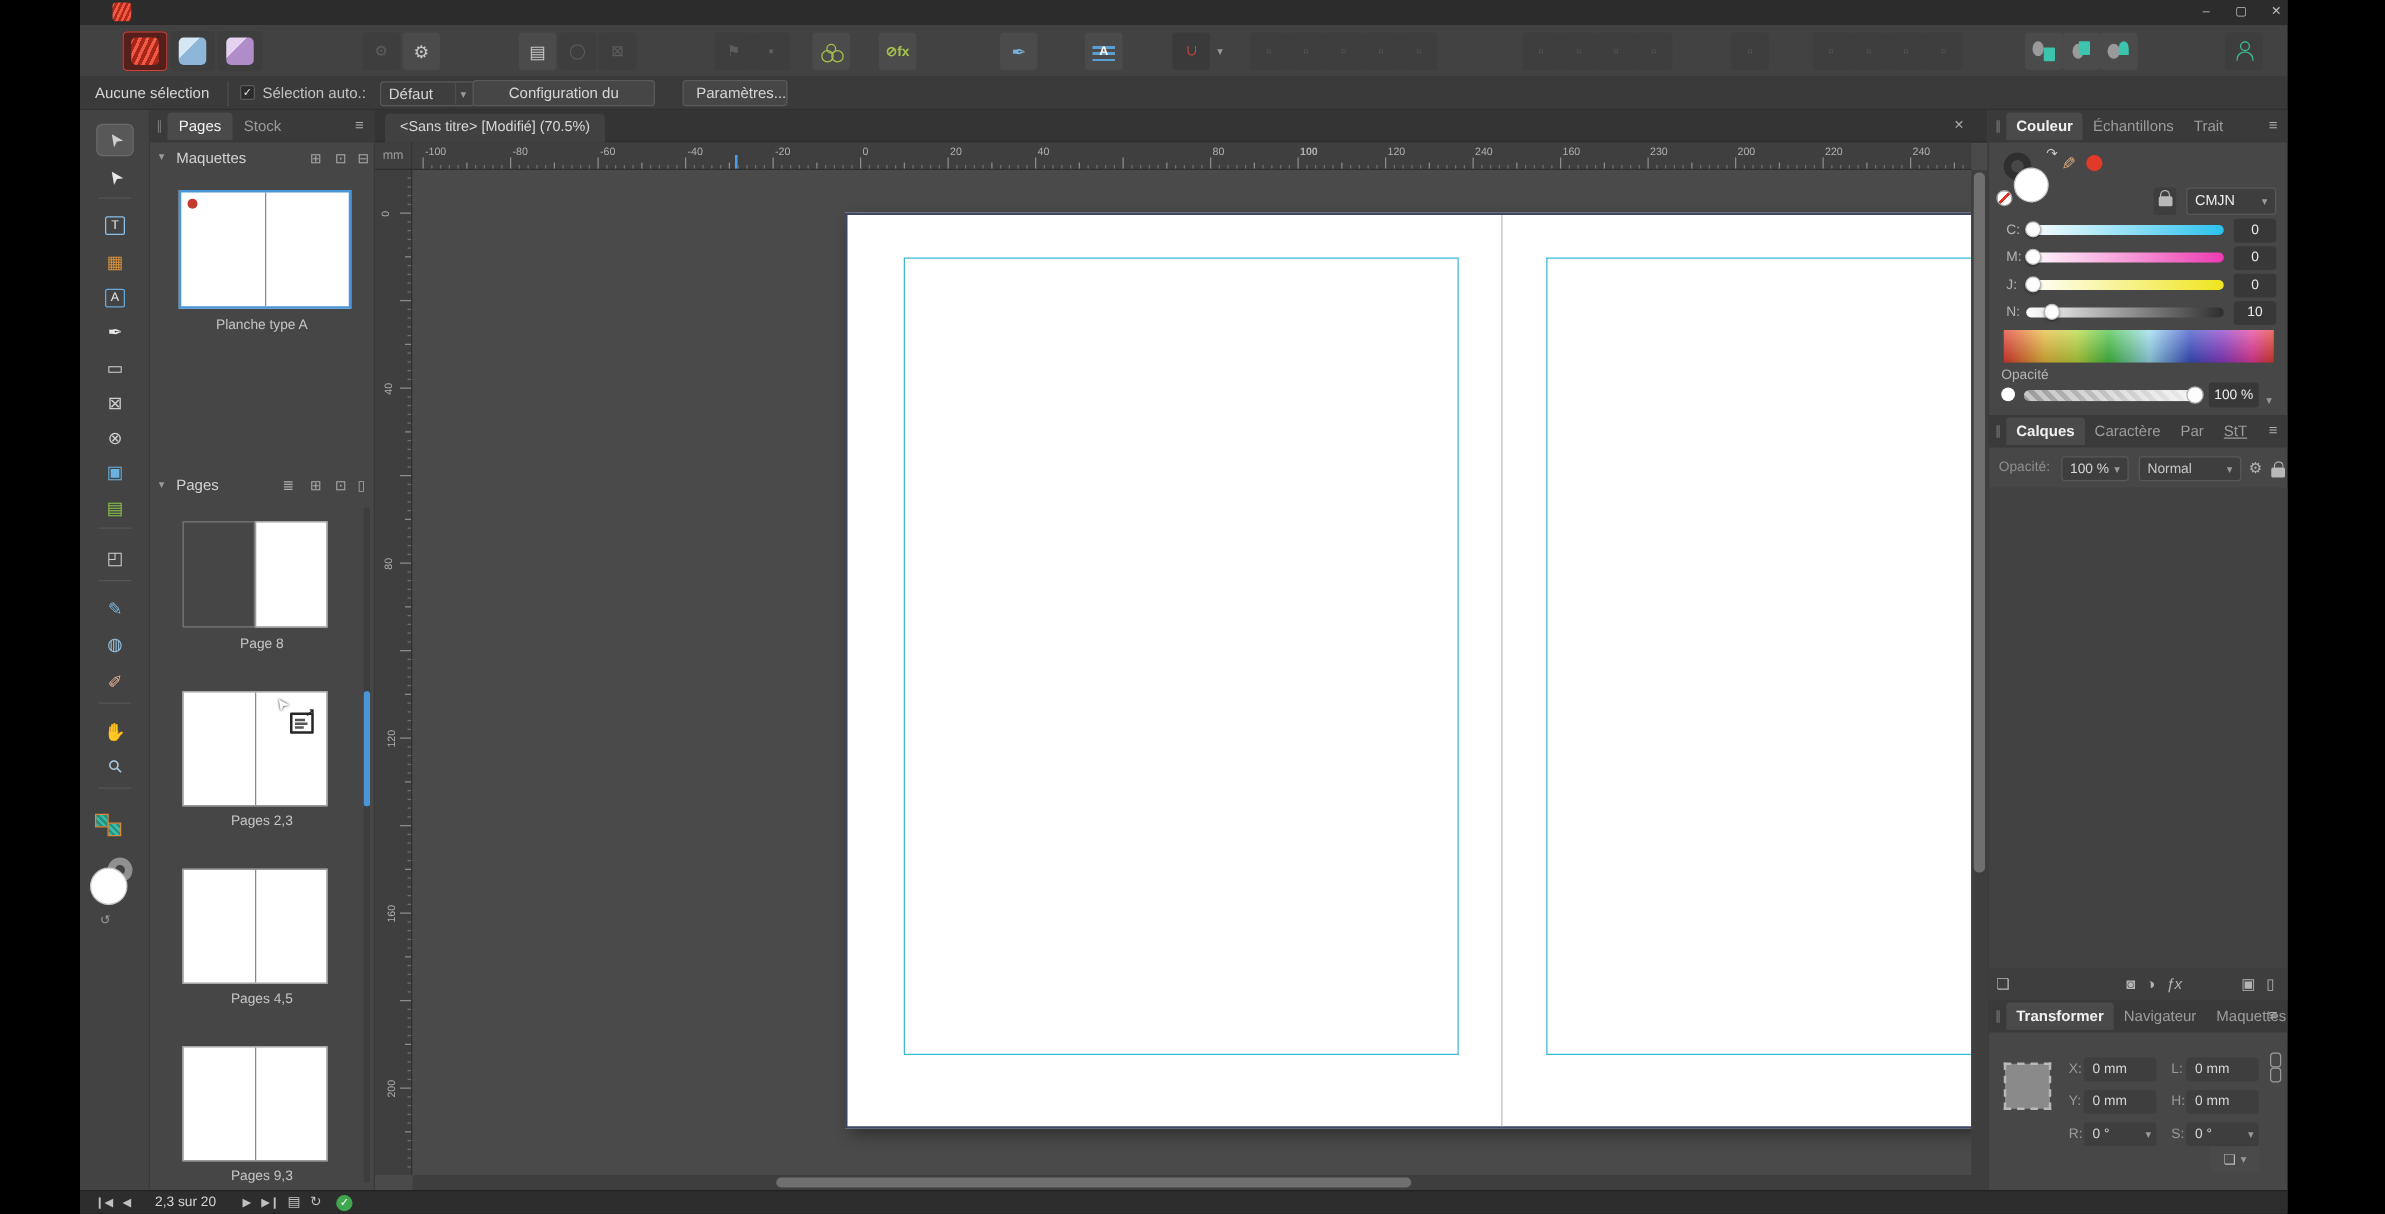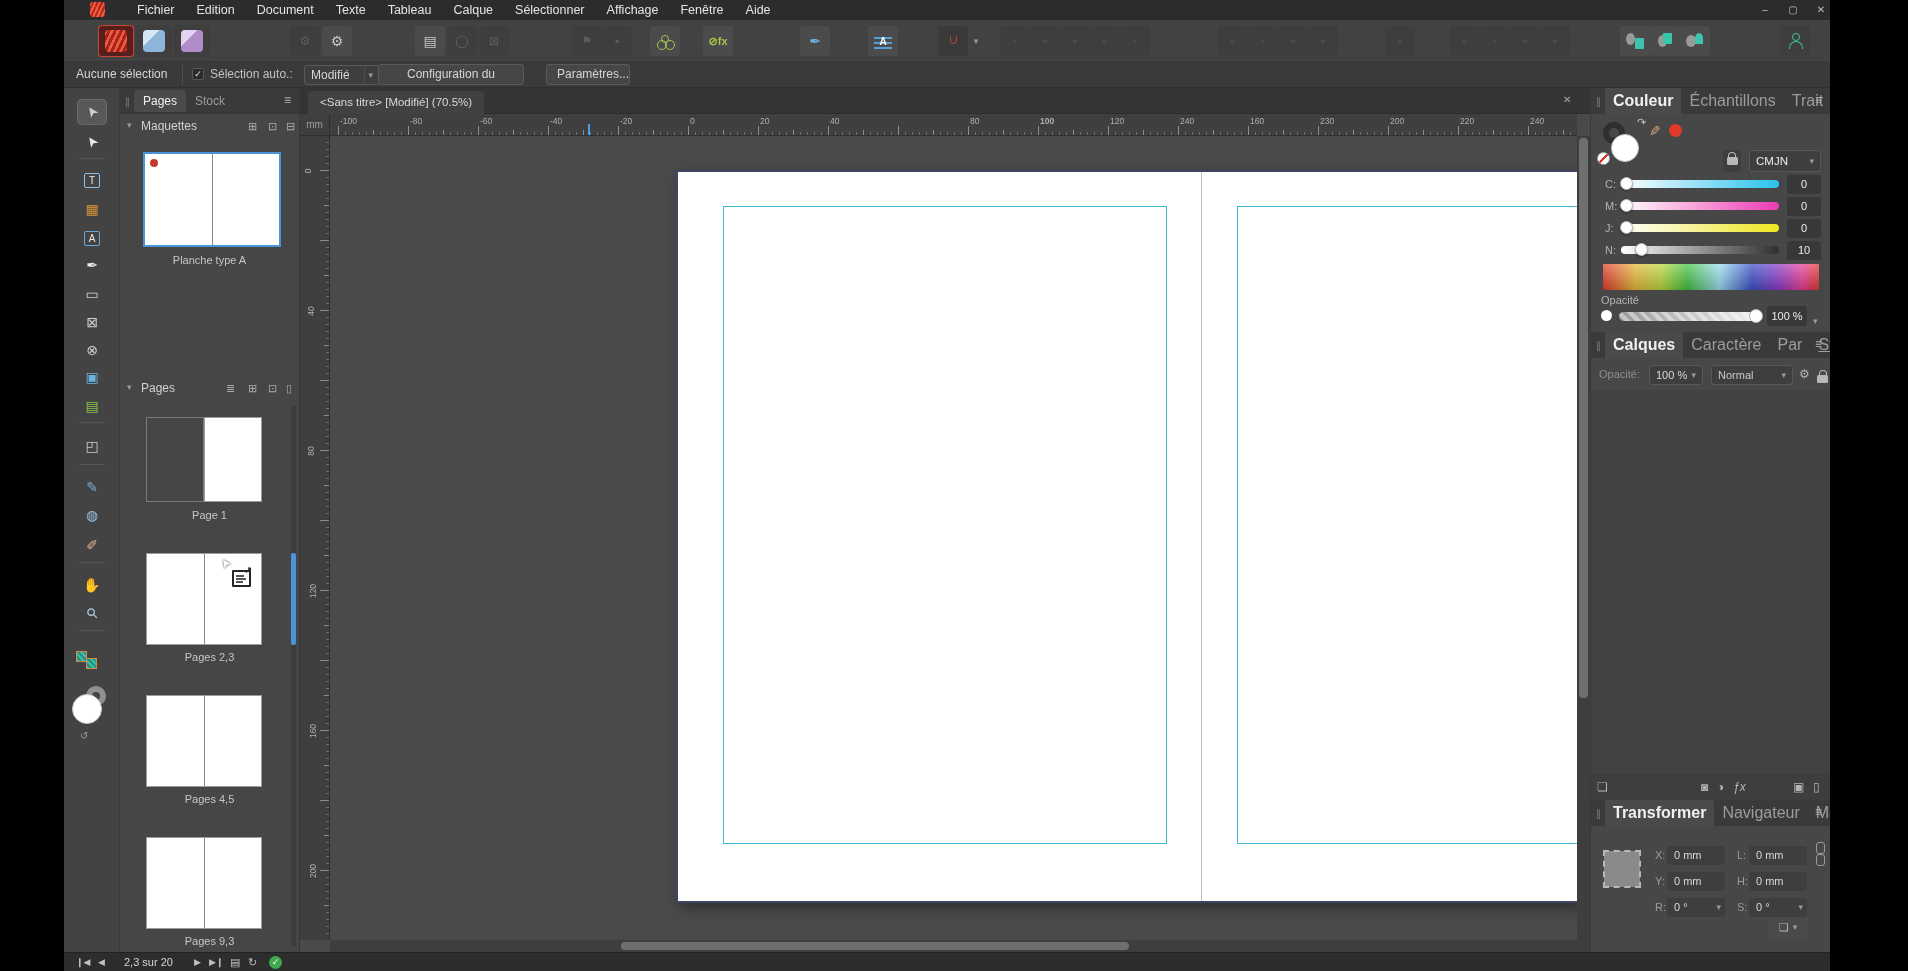--- a/index.html
+++ b/index.html
@@ -128,21 +128,21 @@
     linear-gradient(to right,#e23a2e,#e8b93a 15%,#b8d83a 27%,#44c244 39%,#9adcf0 54%,#3a50c8 69%,#8a3ac8 81%,#e83a9a 92%,#e23a2e);}
   .padlock{position:relative;width:11px;height:8px;background:#b8b8b8;border-radius:1.5px;display:inline-block;}
   .padlock::before{content:'';position:absolute;left:1.5px;top:-5px;width:6px;height:6px;border:1.6px solid #b8b8b8;border-bottom:none;border-radius:4px 4px 0 0;}
   .chain{position:relative;width:8px;height:26px;}
   .chain::before,.chain::after{content:'';position:absolute;left:0;width:7px;height:10px;border:1.5px solid #9a9a9a;border-radius:3px;}
   .chain::before{top:0;} .chain::after{bottom:0;}
   .anchorwidget{position:absolute;background:#8a8a8a;outline:2px dashed #b8b8b8;outline-offset:-1px;}
   .tfield{position:absolute;height:19px;background:#3e3e3e;border-radius:3px;color:#d8d8d8;font-size:11px;
     line-height:19px;padding-left:7px;}
   .tlabel{position:absolute;font-size:11px;color:#9a9a9a;line-height:19px;}
-  .rtab{padding:4px 8px;font-size:16px;color:#9c9c9c;white-space:nowrap;}
+  .rtab{padding:4px 8px;font-size:12px;color:#9c9c9c;white-space:nowrap;}
   .rtab.active{background:#4a4a4a;color:#f0f0f0;border-radius:3px 3px 0 0;font-weight:bold;}
   .footicon{position:absolute;color:#b4b4b4;font-size:12px;}
   .circ{border-radius:50%;position:absolute;}
 
   
   #statusbar{position:absolute;left:0;top:952px;width:100%;height:19px;background:#2d2d2d;border-top:1px solid #222;
     font-size:11px;color:#b8b8b8;}
   .sb-ic{position:absolute;top:0;line-height:19px;font-size:9px;color:#c0c0c0;}
   .sb-hint{position:absolute;left:253px;top:0;line-height:19px;font-size:11.5px;color:#b8b8b8;white-space:nowrap;}
   .sb-hint b{color:#f2f2f2;}
@@ -150,32 +150,20 @@
     color:#fff;font-size:9px;line-height:13px;text-align:center;}
 </style>
 </head>
 <body>
 
 <div id="stage">
   <div id="app">
 
     <div id="menubar">
       <div class="applogo"></div>
-      <div id="menu-items">
-          <span class="menu-item">Fichier</span>
-          <span class="menu-item">Edition</span>
-          <span class="menu-item">Document</span>
-          <span class="menu-item">Texte</span>
-          <span class="menu-item">Tableau</span>
-          <span class="menu-item">Calque</span>
-          <span class="menu-item">Sélectionner</span>
-          <span class="menu-item">Affichage</span>
-          <span class="menu-item">Fenêtre</span>
-          <span class="menu-item">Aide</span>
-        </div>
       <div class="wctl" style="left:1688px;">–</div>
       <div class="wctl" style="left:1716px;">▢</div>
       <div class="wctl" style="left:1744px;">✕</div>
     </div>
 
     <div id="toolbar">
       <div class="persona active" style="left:34px;">
           <div class="pad pub"></div>
         </div>
       <div class="persona" style="left:72px;">
@@ -244,21 +232,21 @@
           <span class="person"></span>
         </div>
     </div>
 
     <div id="contextbar">
       <span class="abs" style="left:12px;top:5px;">Aucune sélection</span>
       <div class="ctx-sep" style="left:118px;"></div>
       <div class="checkbox" style="left:128px;top:6px;">✓</div>
       <span class="abs" style="left:146px;top:5px;color:#c2c2c2;">Sélection auto.:</span>
       <div class="dropdown abs" style="left:240px;top:3px;width:76px;height:20px;">
-        <span>Modifié</span>
+        <span>Défaut</span>
         <span class="chev">▾</span>
       </div>
       <div class="ctx-sep" style="left:300px;"></div>
       <div class="ctx-btn" style="left:314px;width:146px;">Configuration du document...</div>
       <div class="ctx-btn" style="left:482px;width:84px;">Paramètres...</div>
     </div>
 
     <div id="toolscol">
       <div class="tool sel" style="top:12px;">
           <span class="cursor-glyph">➤</span>
@@ -347,21 +335,21 @@
         <span class="cv">▾</span>
         <span class="tl">Pages</span>
         <span class="hdricon" style="left:106px;">≣</span>
         <span class="hdricon" style="left:128px;">⊞</span>
         <span class="hdricon" style="left:148px;">⊡</span>
         <span class="hdricon" style="left:166px;">▯</span>
       </div>
 
       <div class="abs" style="left:26px;top:329px;width:58px;height:85px;border:1px solid #7a7a7a;"></div>
       <div class="thumb" style="left:84px;top:329px;width:58px;height:85px;border:1px solid #9a9a9a;"></div>
-      <div class="pglabel" style="top:421px;">Page 1</div>
+      <div class="pglabel" style="top:421px;">Page 8</div>
 
       <div class="thumb" style="left:26px;top:465px;width:116px;height:92px;border:1px solid #9a9a9a;">
         <div class="fold"></div>
       </div>
       <div class="pglabel" style="top:563px;">Pages 2,3</div>
       <span class="abs" style="left:100px;top:468px;color:#fff;font-size:13px;text-shadow:0 0 2px #000;transform:rotate(-125deg);z-index:5;">➤</span>
       <div class="dragdoc" style="left:112px;top:482px;z-index:4;">
         <i style="top:3px;width:8px;"></i>
           <i style="top:6px;width:10px;"></i>
           <i style="top:9px;width:7px;"></i>

